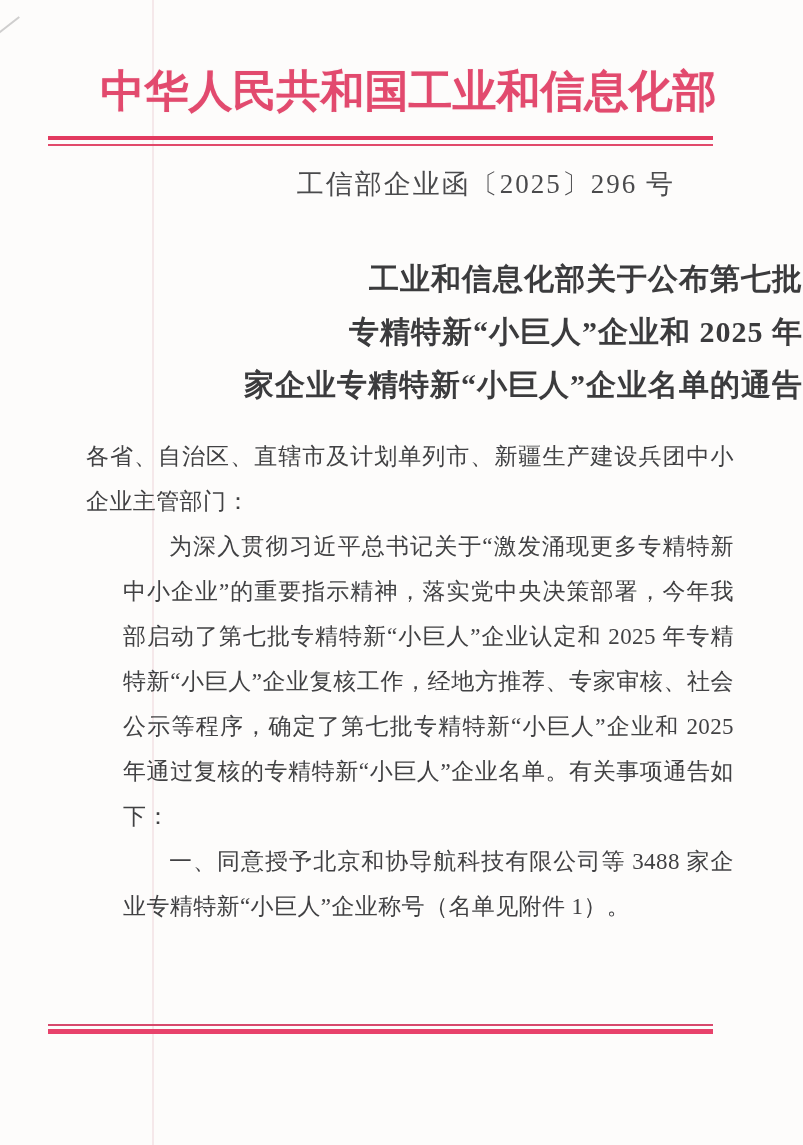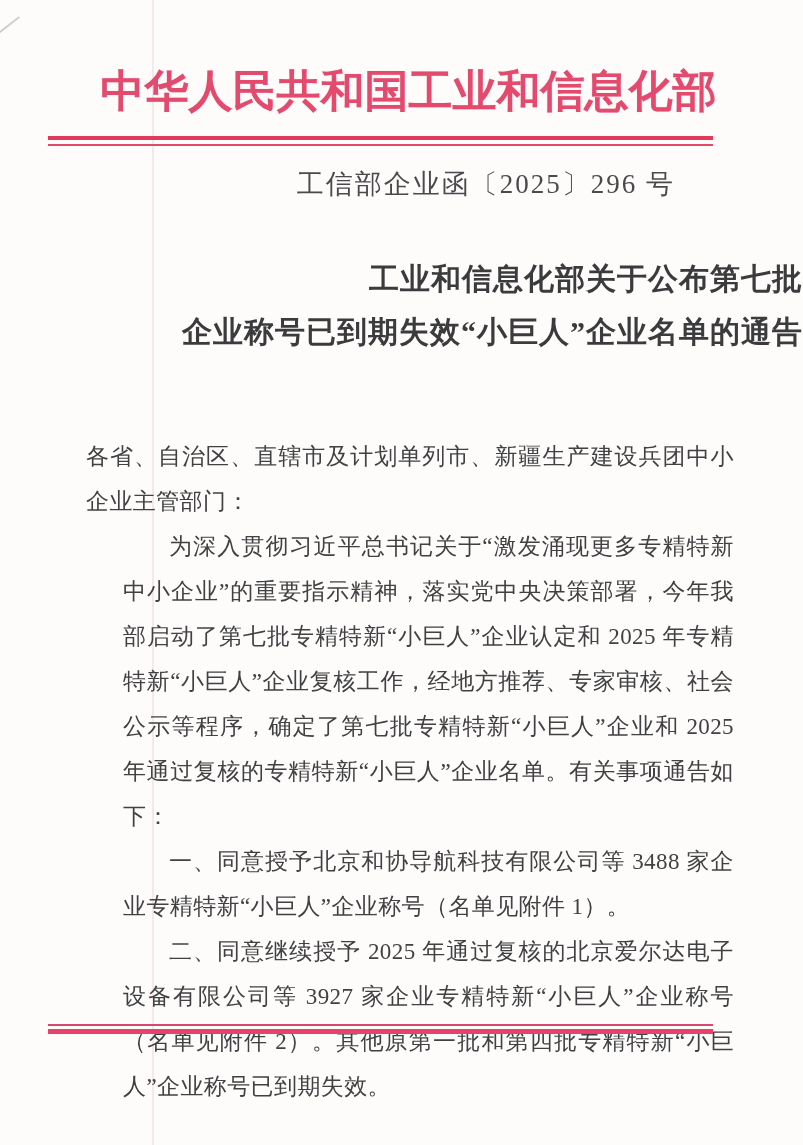--- a/index.html
+++ b/index.html
@@ -107,28 +107,28 @@
   <div class="header-rule">
     <div class="thick"></div>
     <div class="gap"></div>
     <div class="thin"></div>
   </div>
 
   <div class="doc-number">工信部企业函〔2025〕296 号</div>
 
   <div class="title-block">
     <div class="title-line">工业和信息化部关于公布第七批</div>
-    <div class="title-line">企业称号已到期失效“小巨人”企业名单的通告</div>
+    <div class="title-line">专精特新“小巨人”企业和 2025 年</div>
+    <div class="title-line">家企业专精特新“小巨人”企业名单的通告</div>
   </div>
 
   <div class="body-block">
     <p>各省、自治区、直辖市及计划单列市、新疆生产建设兵团中小企业主管部门：</p>
     <p class="indent">为深入贯彻习近平总书记关于“激发涌现更多专精特新中小企业”的重要指示精神，落实党中央决策部署，今年我部启动了第七批专精特新“小巨人”企业认定和 2025 年专精特新“小巨人”企业复核工作，经地方推荐、专家审核、社会公示等程序，确定了第七批专精特新“小巨人”企业和 2025 年通过复核的专精特新“小巨人”企业名单。有关事项通告如下：</p>
     <p class="indent">一、同意授予北京和协导航科技有限公司等 3488 家企业专精特新“小巨人”企业称号（名单见附件 1）。</p>
-    <p class="indent">二、同意继续授予 2025 年通过复核的北京爱尔达电子设备有限公司等 3927 家企业专精特新“小巨人”企业称号（名单见附件 2）。其他原第一批和第四批专精特新“小巨人”企业称号已到期失效。</p>
   </div>
 
   <div class="footer-rule">
     <div class="thin"></div>
     <div class="gap"></div>
     <div class="thick"></div>
   </div>
 
 </div>
 

